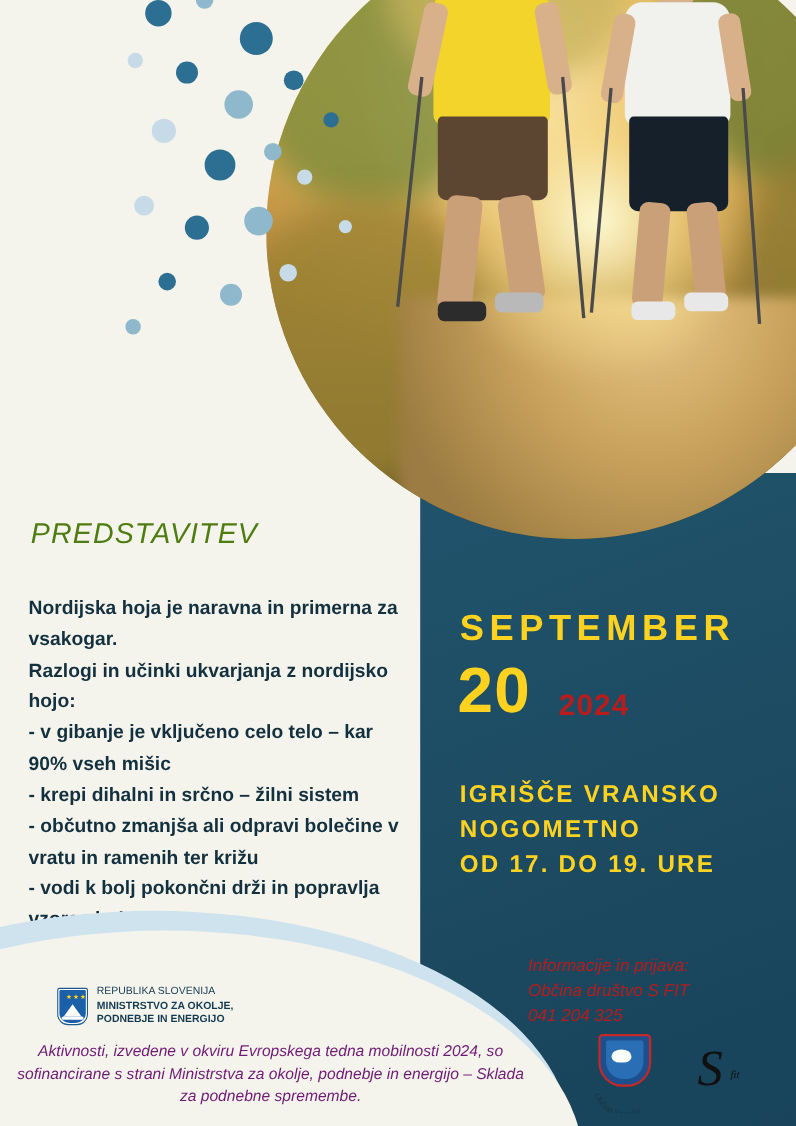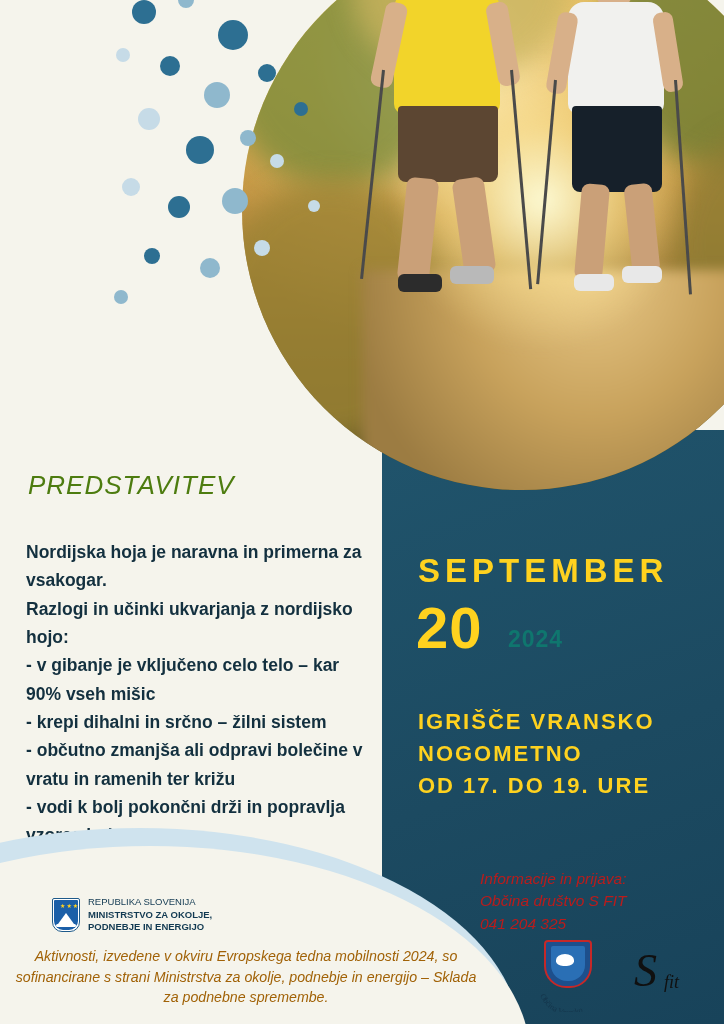--- a/index.html
+++ b/index.html
@@ -169,23 +169,23 @@
     top: 594px;
     font-size: 58px;
     font-weight: bold;
     color: #ffd21f;
     letter-spacing: 1px;
   }
   .year {
     position: absolute;
     left: 508px;
     top: 626px;
-    font-size: 23px;
-    font-weight: bold;
-    color: #0f766e;
+    font-size: 27px;
+    font-weight: bold;
+    color: #b91c1c;
     letter-spacing: 1px;
   }
   .venue {
     position: absolute;
     left: 418px;
     top: 706px;
     font-size: 22px;
     font-weight: bold;
     color: #ffd21f;
     line-height: 1.45;
@@ -265,21 +265,21 @@
   .gov-text .l2, .gov-text .l3 { font-weight: bold; }
 
   .footer-note {
     position: absolute;
     left: 14px;
     top: 946px;
     width: 464px;
     text-align: center;
     font-size: 14.2px;
     font-style: italic;
-    color: #a16207;
+    color: #701a75;
     line-height: 1.45;
   }
 
   .vransko-logo {
     position: absolute;
     left: 532px;
     top: 938px;
     width: 74px;
     height: 74px;
   }
@@ -331,21 +331,21 @@
     font-size: 46px;
     font-style: italic;
     color: #101010;
     line-height: 1;
   }
   .sfit-sub {
     position: absolute;
     left: 664px;
     top: 972px;
     font-family: "Liberation Serif", serif;
-    font-size: 18px;
+    font-size: 10px;
     font-style: italic;
     color: #101010;
   }
 </style>
 </head>
 <body>
 
 <div id="poster">
 
   <div class="bg-cream"></div>

